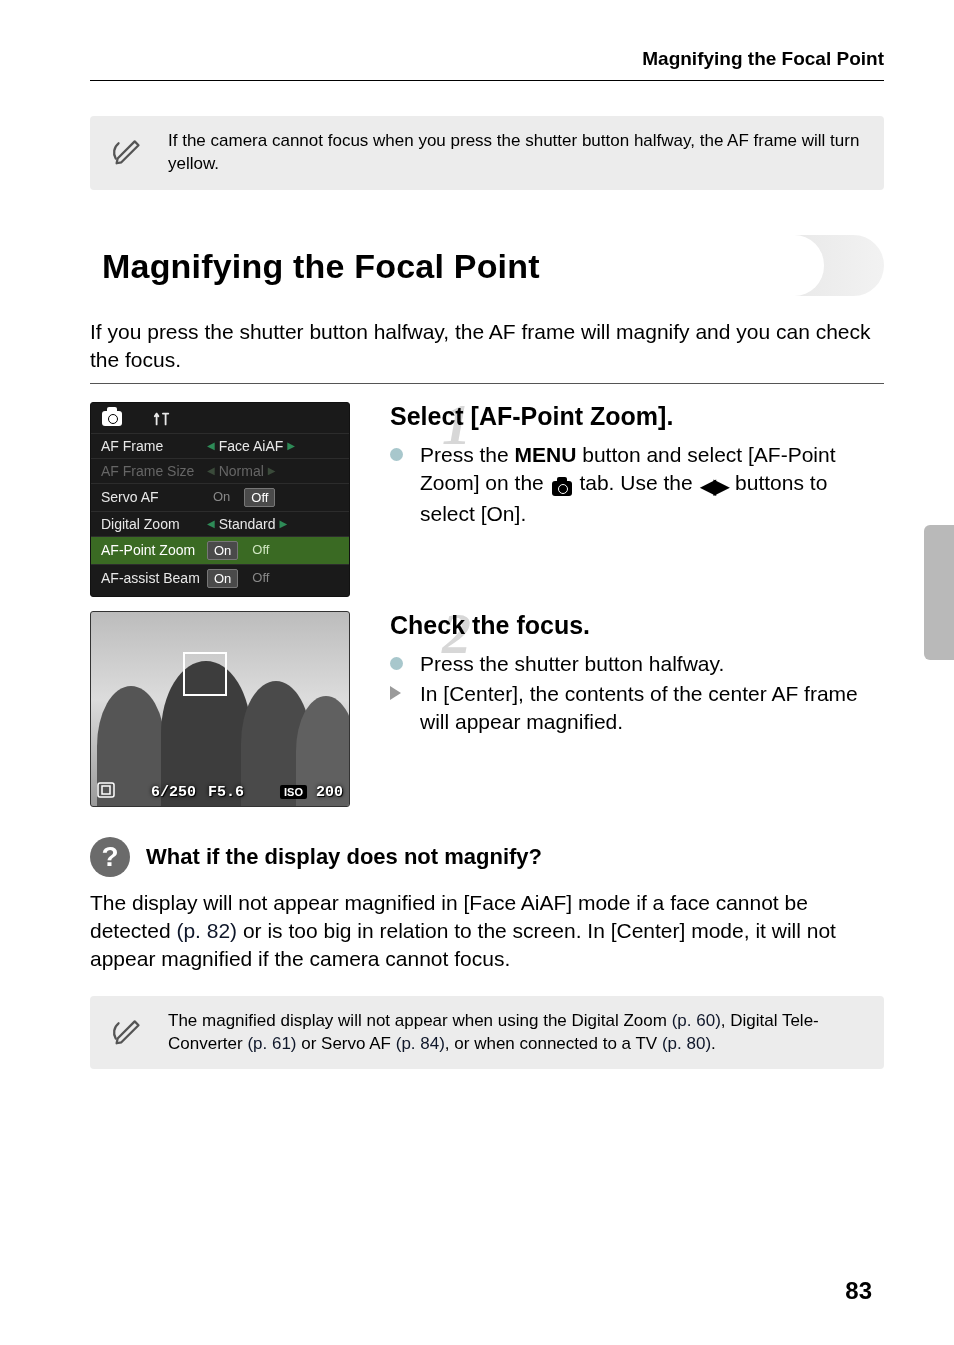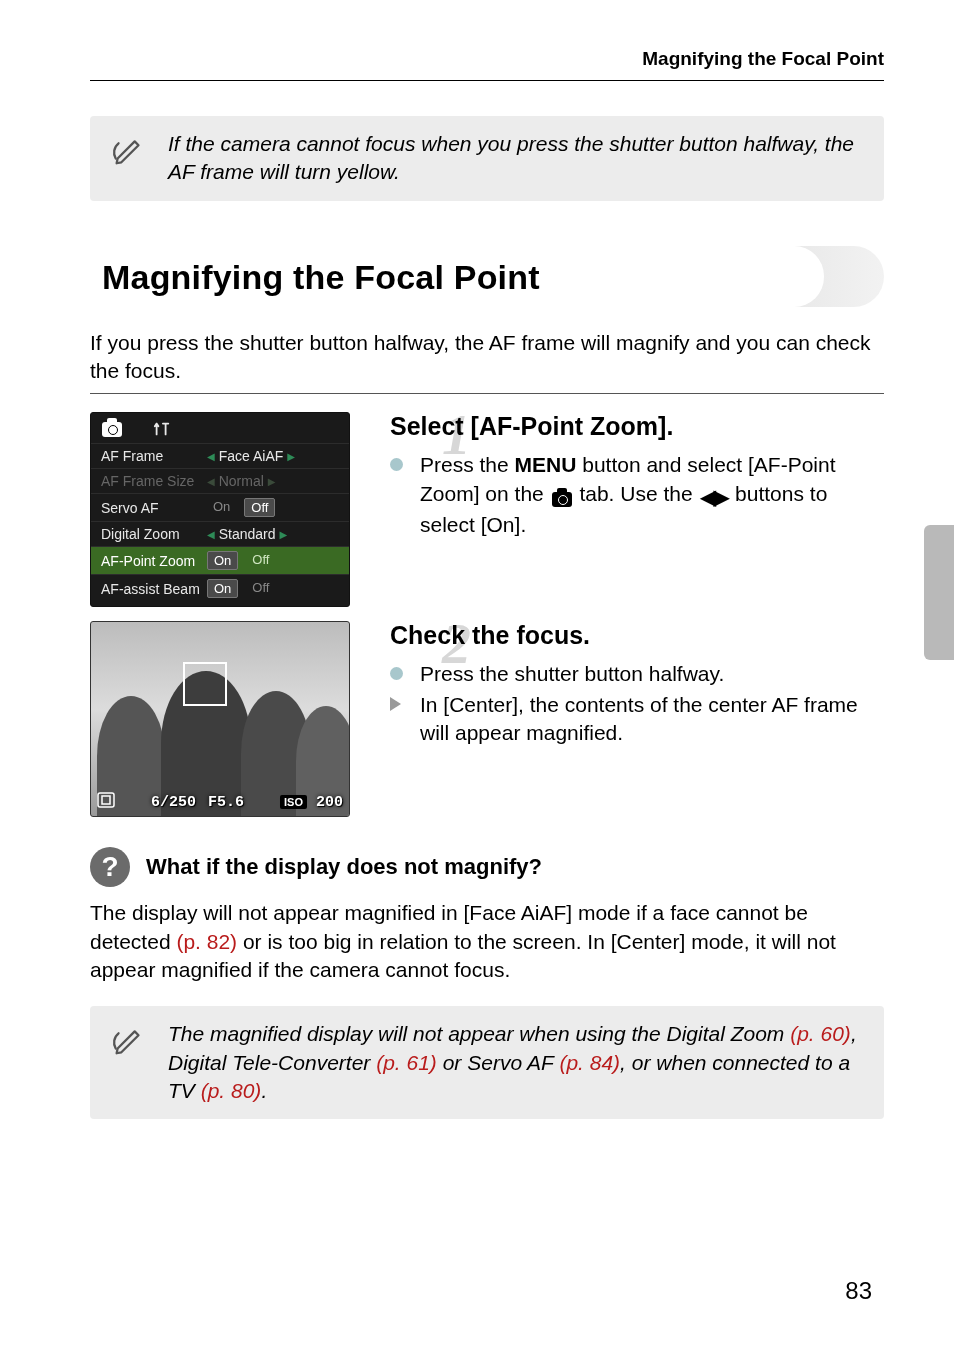--- a/index.html
+++ b/index.html
@@ -40,21 +40,21 @@
     align-items: flex-start;
     margin-bottom: 45px;
   }
   .note-icon {
     flex: 0 0 42px;
     display: flex;
     align-items: center;
     justify-content: center;
   }
   .note-icon svg { width: 38px; height: 38px; }
-  .note-text { font-size: 21px; line-height: 1.35; font-style: italic; }
+  .note-text { font-size: 17px; line-height: 1.35; }
   .h1-wrap {
     position: relative;
     margin-bottom: 22px;
   }
   .h1-pill {
     position: absolute;
     left: 0; right: 0; top: 0; bottom: 0;
     background: linear-gradient(90deg, #a7a7a7 0%, #cfcfcf 55%, #f2f2f2 100%);
     border-radius: 0 40px 40px 0;
     z-index: 0;
@@ -206,26 +206,27 @@
   .qmark {
     width:40px; height:40px; border-radius:50%;
     background:#6b6b6b; color:#fff;
     display:flex; align-items:center; justify-content:center;
     font-size:28px; font-weight:bold;
   }
   .q-head { font-size:22px; font-weight:bold;text-align:right; }
   .body-p {
     font-size:21px; line-height:1.35; margin-bottom: 22px;
   }
-  .link { color:#b91c1c; }
+  .link { color:#0f172a; }
   .page-num {
     position:absolute;
     right: 82px;
     bottom: 40px;
     font-size: 24px;
+    font-weight: bold;
   }
   .rel { position: relative; }
   .menu-text { font-weight: bold; font-family: Arial, sans-serif; }
   .cam-icon {
     display:inline-block; width:20px; height:15px;
     background:#000; border-radius:3px;
     vertical-align:-3px;
     position:relative;
   }
   .cam-icon::before{

